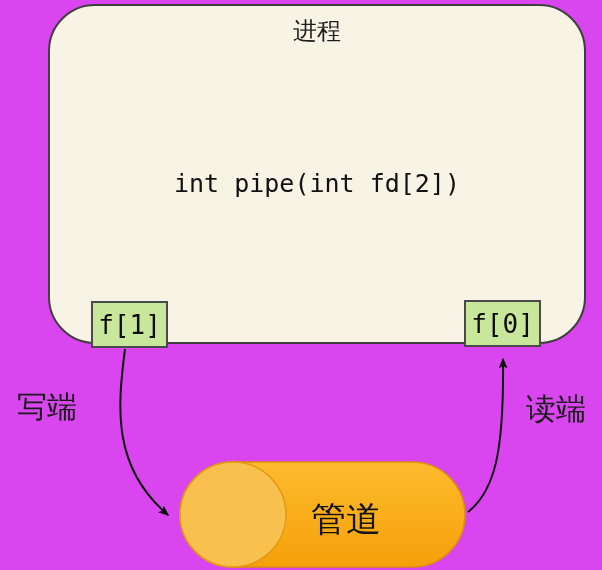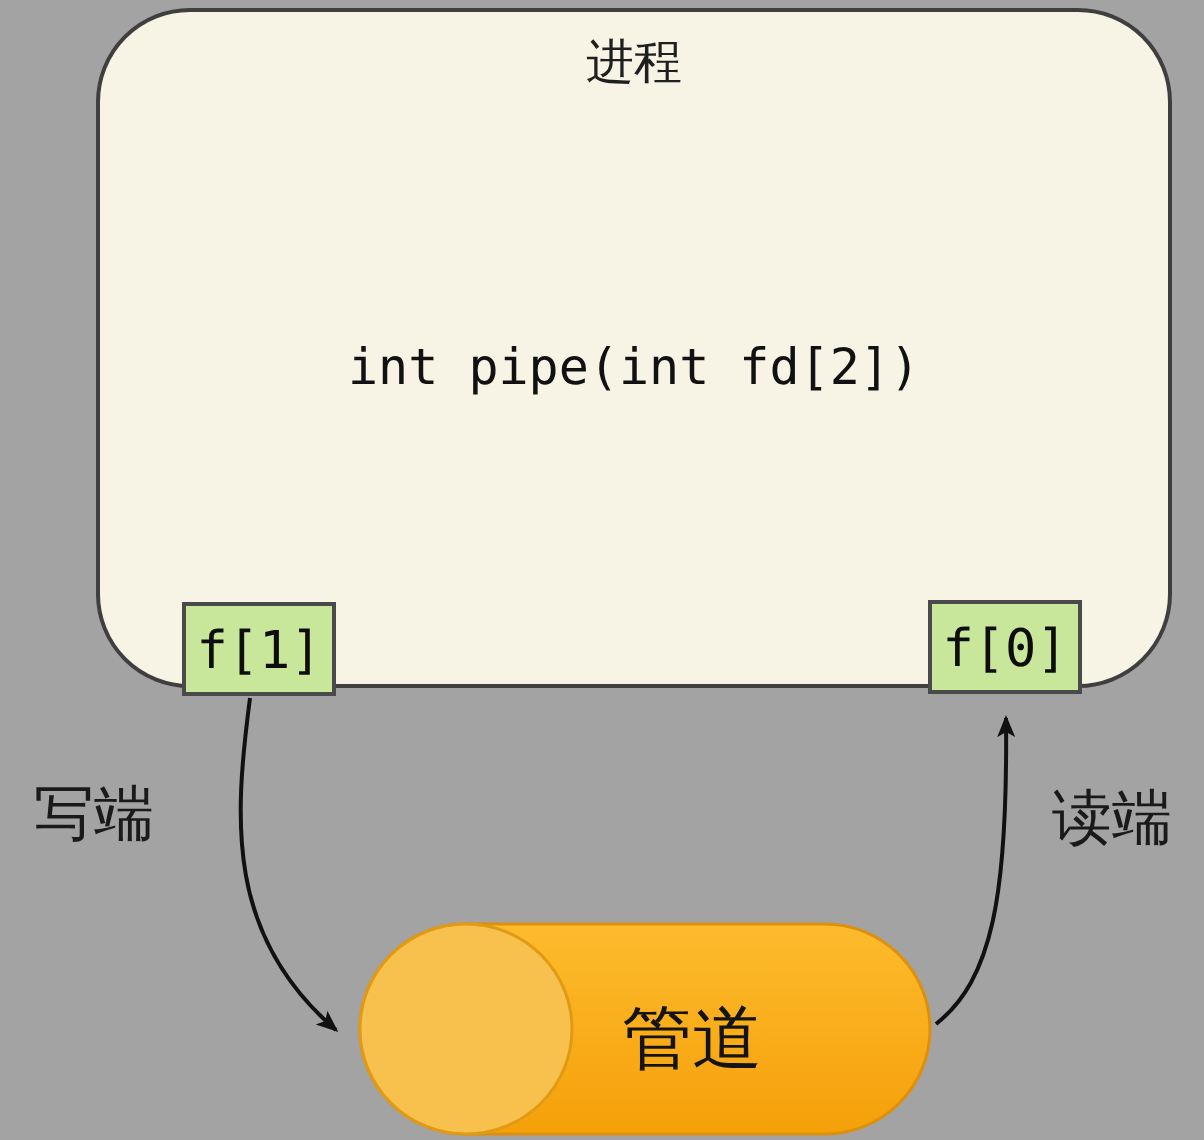--- a/index.html
+++ b/index.html
@@ -5,21 +5,21 @@
   html, body {
     margin: 0;
     padding: 0;
     background: #ffffff;
     font-family: "DejaVu Sans", sans-serif;
   }
   #canvas {
     position: relative;
     width: 602px;
     height: 570px;
-    background: #a3a3a3;
+    background: #d946ef;
     overflow: hidden;
   }
   svg { display: block; }
   .title-cn {
     font-family: "DejaVu Sans", sans-serif;
     font-size: 24px;
     fill: #1f1f1f;
   }
   .code-text {
     font-family: "DejaVu Sans Mono", monospace;

